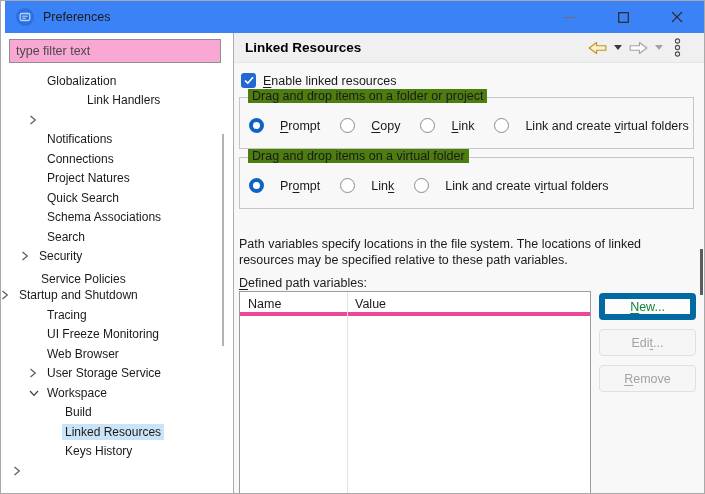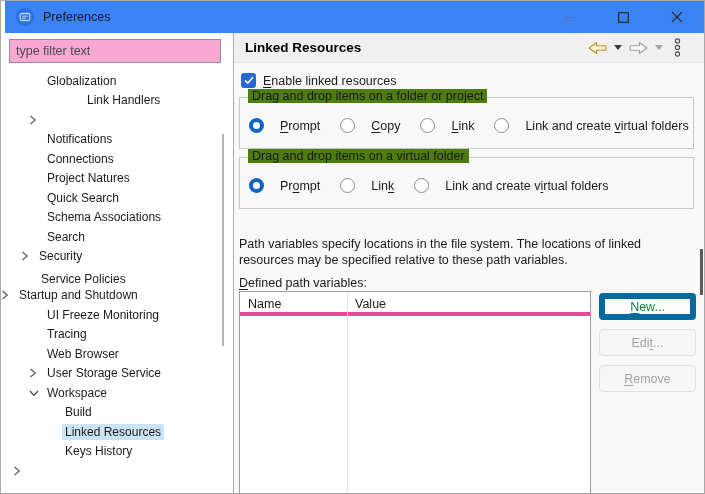--- a/index.html
+++ b/index.html
@@ -153,25 +153,25 @@
         <div class="trow" style="">
           <span class="chev">
             <svg width="8" height="10" viewBox="0 0 8 10">
               <path d="M1.5 1 L6.3 5 L1.5 9" fill="none" stroke="#5b5b5b" stroke-width="1.2"></path>
             </svg>
           </span>
           <span class="tlabel">Startup and Shutdown</span>
         </div>
         <div class="trow" style="padding-left: 28px;">
           <span class="chev"></span>
+          <span class="tlabel">Tracing</span>
+        </div>
+        <div class="trow" style="padding-left: 28px;">
+          <span class="chev"></span>
           <span class="tlabel">UI Freeze Monitoring</span>
-        </div>
-        <div class="trow" style="padding-left: 28px;">
-          <span class="chev"></span>
-          <span class="tlabel">Tracing</span>
         </div>
         <div class="trow" style="padding-left: 28px;">
           <span class="chev"></span>
           <span class="tlabel">Web Browser</span>
         </div>
         <div class="trow" style="padding-left: 28px;">
           <span class="chev">
             <svg width="8" height="10" viewBox="0 0 8 10">
               <path d="M1.5 1 L6.3 5 L1.5 9" fill="none" stroke="#5b5b5b" stroke-width="1.2"></path>
             </svg>

